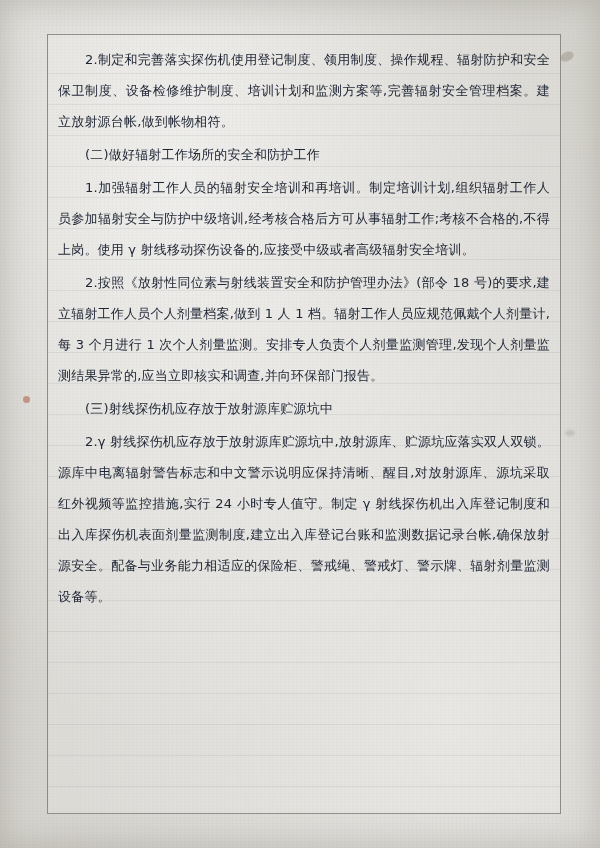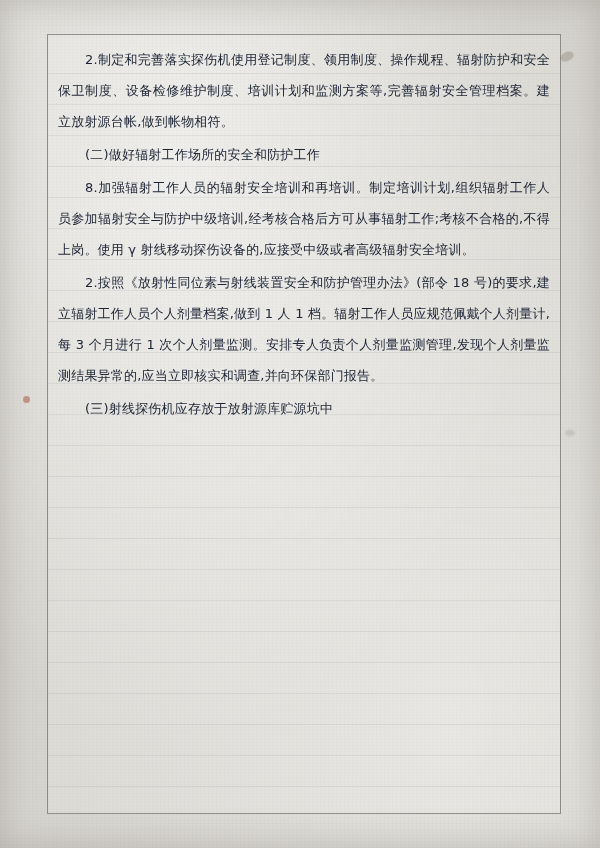--- a/index.html
+++ b/index.html
@@ -118,22 +118,23 @@
 <body>
 
 <div class="page">
   <div class="scan-noise"></div>
   <div class="content-frame"></div>
   <div class="ruled"></div>
 
   <div class="text-body">
     <p class="para">2.制定和完善落实探伤机使用登记制度、领用制度、操作规程、辐射防护和安全保卫制度、设备检修维护制度、培训计划和监测方案等,完善辐射安全管理档案。建立放射源台帐,做到帐物相符。</p>
     <p class="para heading">(二)做好辐射工作场所的安全和防护工作</p>
-    <p class="para">8.加强辐射工作人员的辐射安全培训和再培训。制定培训计划,组织辐射工作人员参加辐射安全与防护中级培训,经考核合格后方可从事辐射工作;考核不合格的,不得上岗。使用 γ 射线移动探伤设备的,应接受中级或者高级辐射安全培训。</p>
+    <p class="para">1.加强辐射工作人员的辐射安全培训和再培训。制定培训计划,组织辐射工作人员参加辐射安全与防护中级培训,经考核合格后方可从事辐射工作;考核不合格的,不得上岗。使用 γ 射线移动探伤设备的,应接受中级或者高级辐射安全培训。</p>
     <p class="para">2.按照《放射性同位素与射线装置安全和防护管理办法》(部令 18 号)的要求,建立辐射工作人员个人剂量档案,做到 1 人 1 档。辐射工作人员应规范佩戴个人剂量计,每 3 个月进行 1 次个人剂量监测。安排专人负责个人剂量监测管理,发现个人剂量监测结果异常的,应当立即核实和调查,并向环保部门报告。</p>
     <p class="para heading">(三)射线探伤机应存放于放射源库贮源坑中</p>
+    <p class="para">2.γ 射线探伤机应存放于放射源库贮源坑中,放射源库、贮源坑应落实双人双锁。源库中电离辐射警告标志和中文警示说明应保持清晰、醒目,对放射源库、源坑采取红外视频等监控措施,实行 24 小时专人值守。制定 γ 射线探伤机出入库登记制度和出入库探伤机表面剂量监测制度,建立出入库登记台账和监测数据记录台帐,确保放射源安全。配备与业务能力相适应的保险柜、警戒绳、警戒灯、警示牌、辐射剂量监测设备等。</p>
   </div>
 
   <div class="smudge a"></div>
   <div class="smudge b"></div>
   <div class="smudge c"></div>
   <div class="edge-shadow"></div>
 </div>
 
 </body></html>

